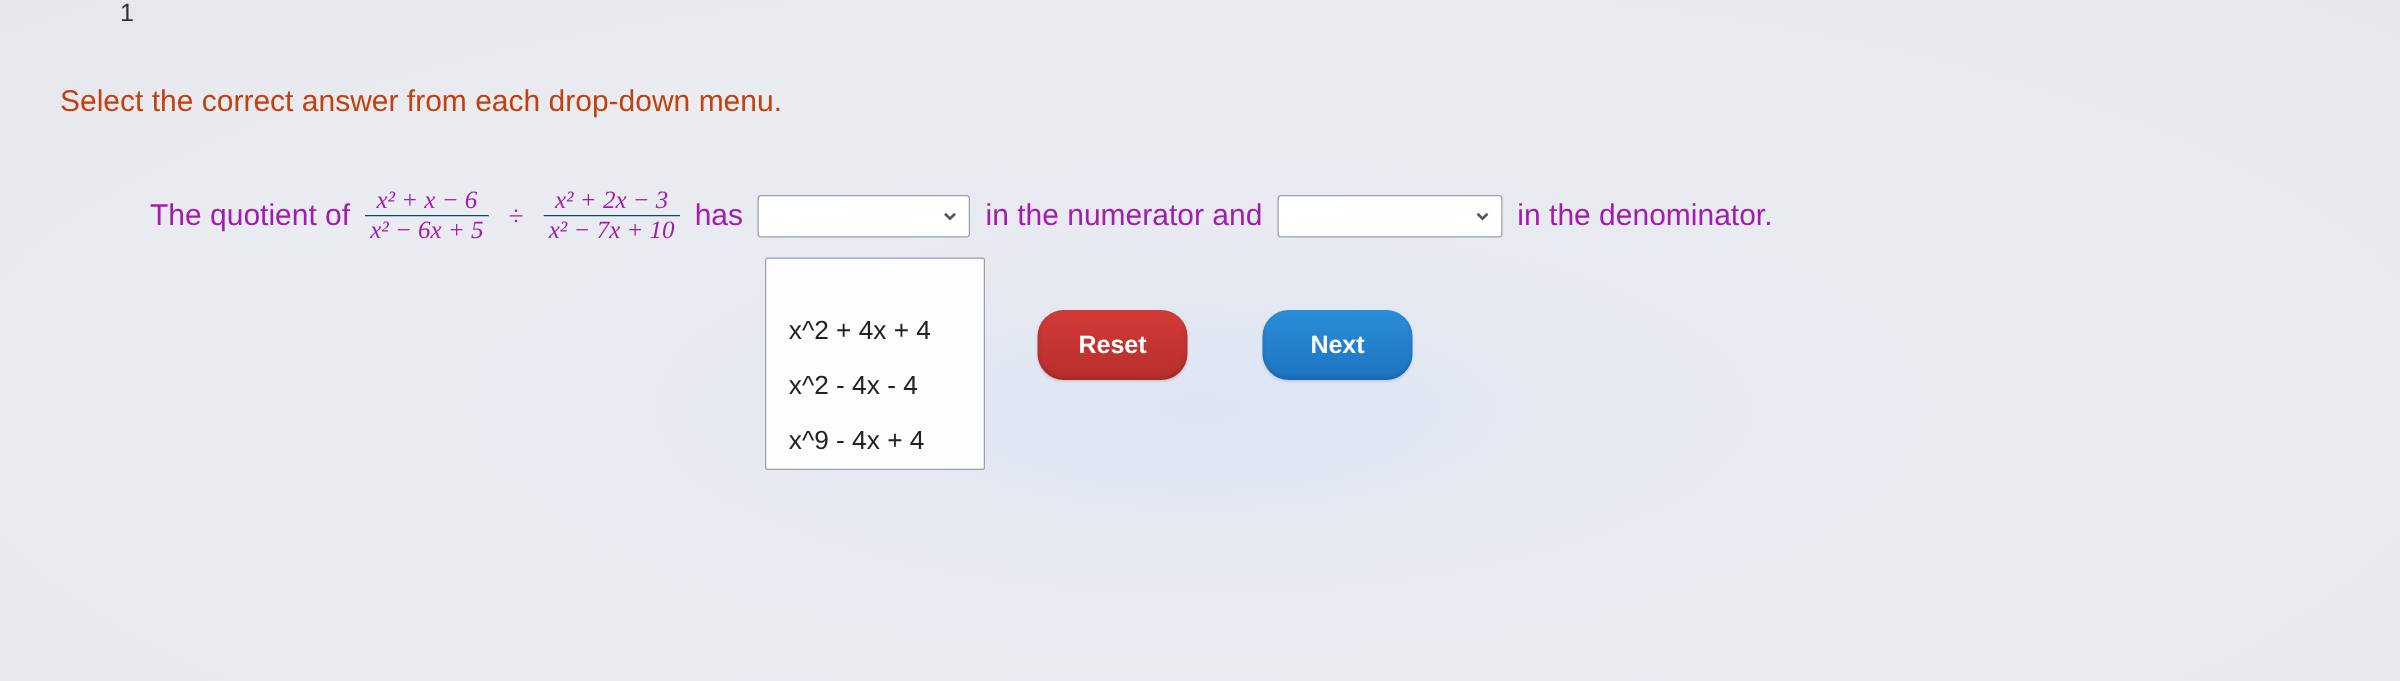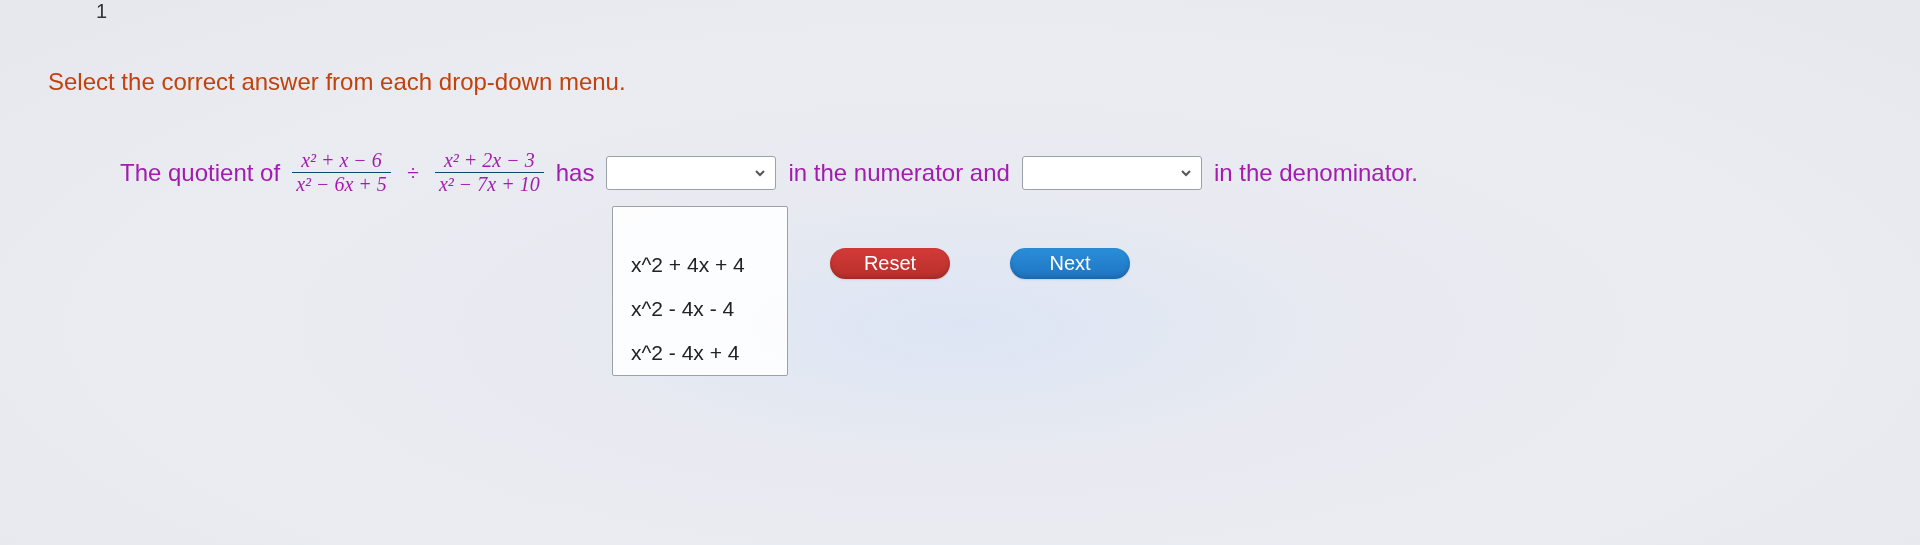--- a/index.html
+++ b/index.html
@@ -88,27 +88,27 @@
     }
     .btn-row {
       position: absolute;
       top: 248px;
       left: 830px;
       display: flex;
       gap: 60px;
       align-items: center;
     }
     .btn {
-      height: 31px;
+      height: 56px;
       min-width: 120px;
       border-radius: 21px;
       border: none;
       color: #fff;
       font-size: 20px;
-      font-weight: normal;
+      font-weight: bold;
       padding: 0 28px;
       cursor: pointer;
       box-shadow: inset 0 -2px 4px rgba(0,0,0,0.15), 0 1px 2px rgba(0,0,0,0.1);
     }
     .btn.reset { background: linear-gradient(#d23a37, #b82f2c); }
     .btn.next  { background: linear-gradient(#2a8ed8, #1e74c2); }
   </style>
 </head>
 <body>
 
@@ -152,19 +152,19 @@
         </svg>
     </span>
   </span>
 
   <span>in the denominator.</span>
 </div>
 
 <div class="dropdown-panel">
   <div class="opt">x^2 + 4x + 4</div>
   <div class="opt">x^2 - 4x - 4</div>
-  <div class="opt">x^2 - 4x + 4</div>
+  <div class="opt">x^9 - 4x + 4</div>
 </div>
 
 <div class="btn-row">
   <button class="btn reset">Reset</button>
   <button class="btn next">Next</button>
 </div>
 
 </body></html>

